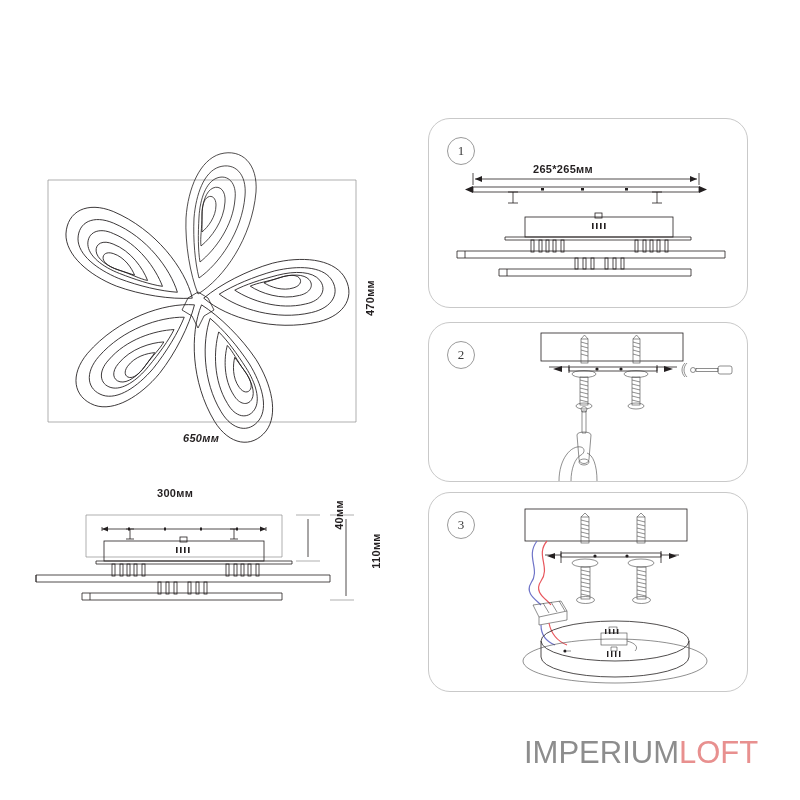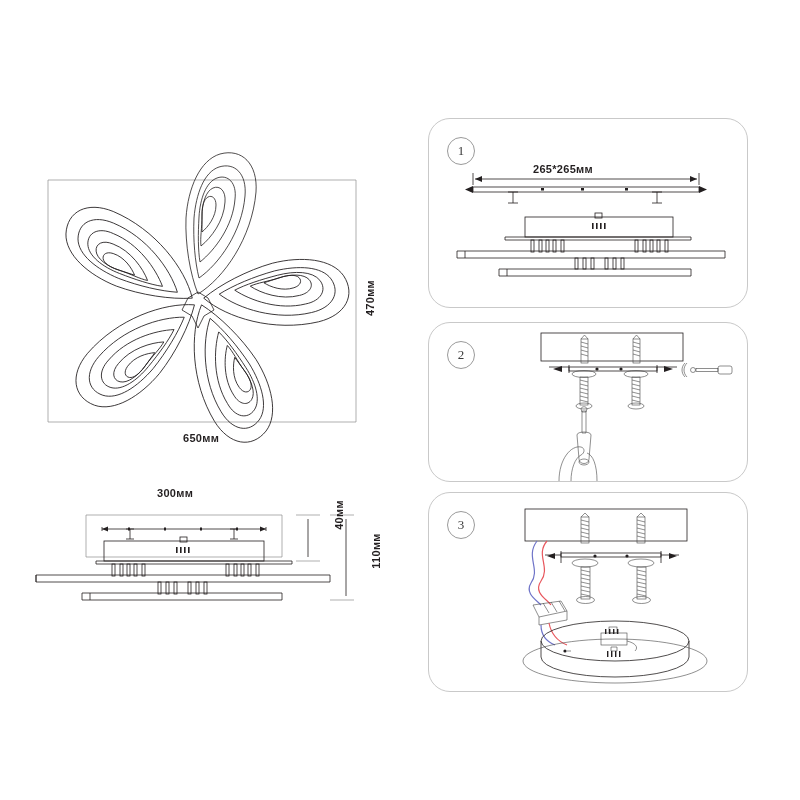--- a/index.html
+++ b/index.html
@@ -125,21 +125,21 @@
           <path class="ln" d="M3,-54 C13,-62 26,-79 27,-98 C28,-109 22,-115 15,-112 C8,-109 4,-97 4,-84 C4,-72 2,-62 3,-54 Z"></path>
           <path class="ln" d="M4,-68 C10,-73 18,-83 18,-95 C18,-102 14,-105 10,-103 C6,-101 4,-94 4,-86 C4,-78 4,-73 4,-68 Z"></path>
         </g>
 
         <g>
           <path class="ln" d="M0,-8 L10,-2 L16,10 L6,16 L0,28 L-6,16 L-16,10 L-10,-2 Z" fill="#fff"></path>
         </g>
       </g>
     </svg>
 
-    <div class="dim-label" style="left:155px;top:282px;">650мм</div>
+    <div class="dim-label" style="left:155px;top:282px;font-style:italic;">650мм</div>
     <div class="dim-label vert" style="left:324px;top:142px;">470мм</div>
   </div>
 
   <div class="abs" style="left:24px;top:485px;width:360px;height:130px;">
     <svg width="360" height="130" viewBox="0 0 360 130">
 
       <g>
         <path class="ln-gray" d="M62 30 L258 30 L258 72 L62 72 Z"></path>
       </g>
 
@@ -420,14 +420,17 @@
         <rect class="fill-dark" x="190" y="158" width="1.4" height="6"></rect>
         <path class="ln-thin" d="M182 154 L188 154 L188 158 L182 158 Z" fill="#fff"></path>
 
         <path class="ln-thin" d="M198 148 C206 150 210 154 206 158"></path>
         <circle class="fill-dark" cx="136" cy="158" r="1.6"></circle>
         <path class="ln-thin" d="M138 158 L142 158"></path>
       </g>
     </svg>
   </div>
 
+  <div class="logo">
+    <span class="imp">IMPERIUM</span><span class="loft">LOFT</span>
+  </div>
 
 </div>
 
 </body></html>

